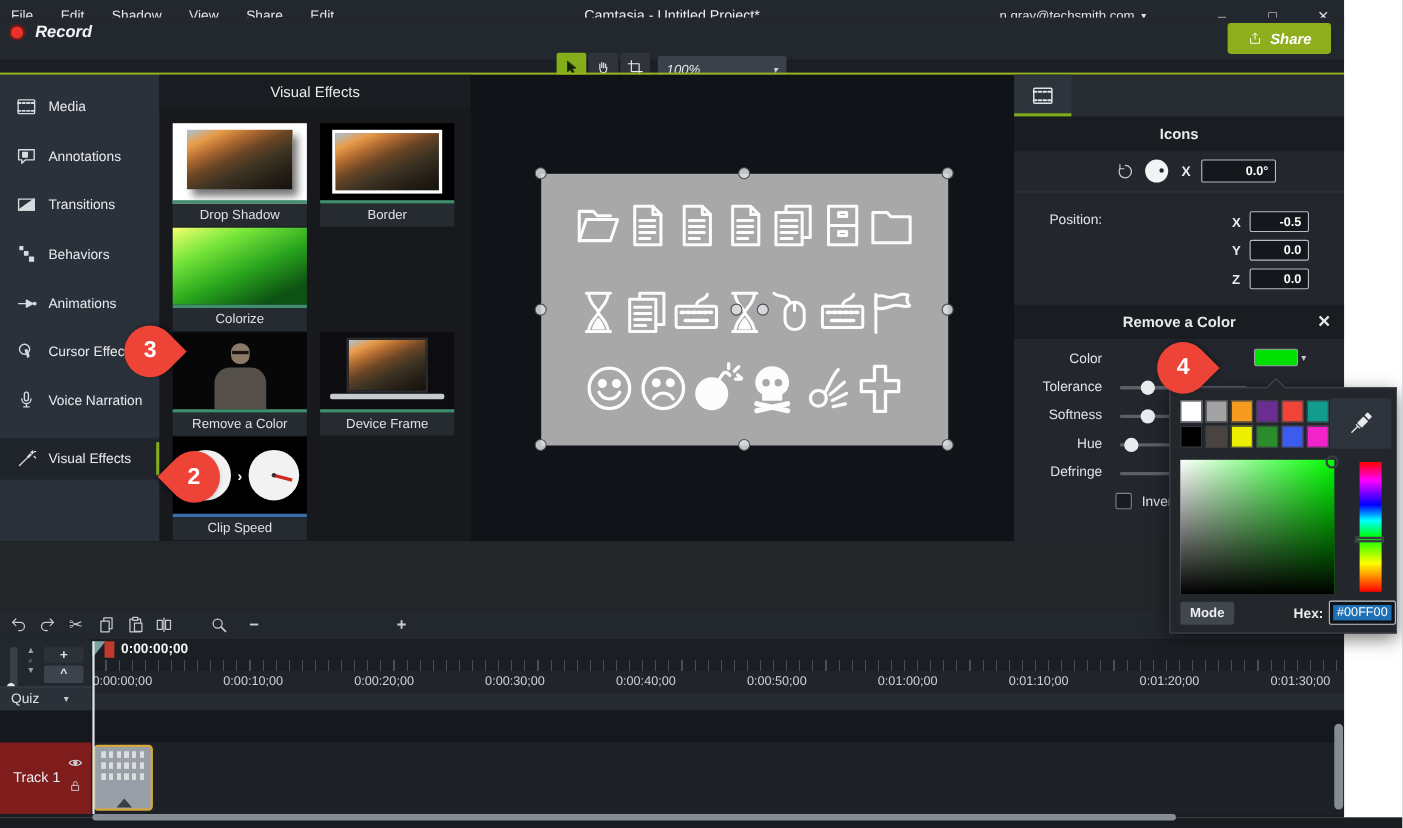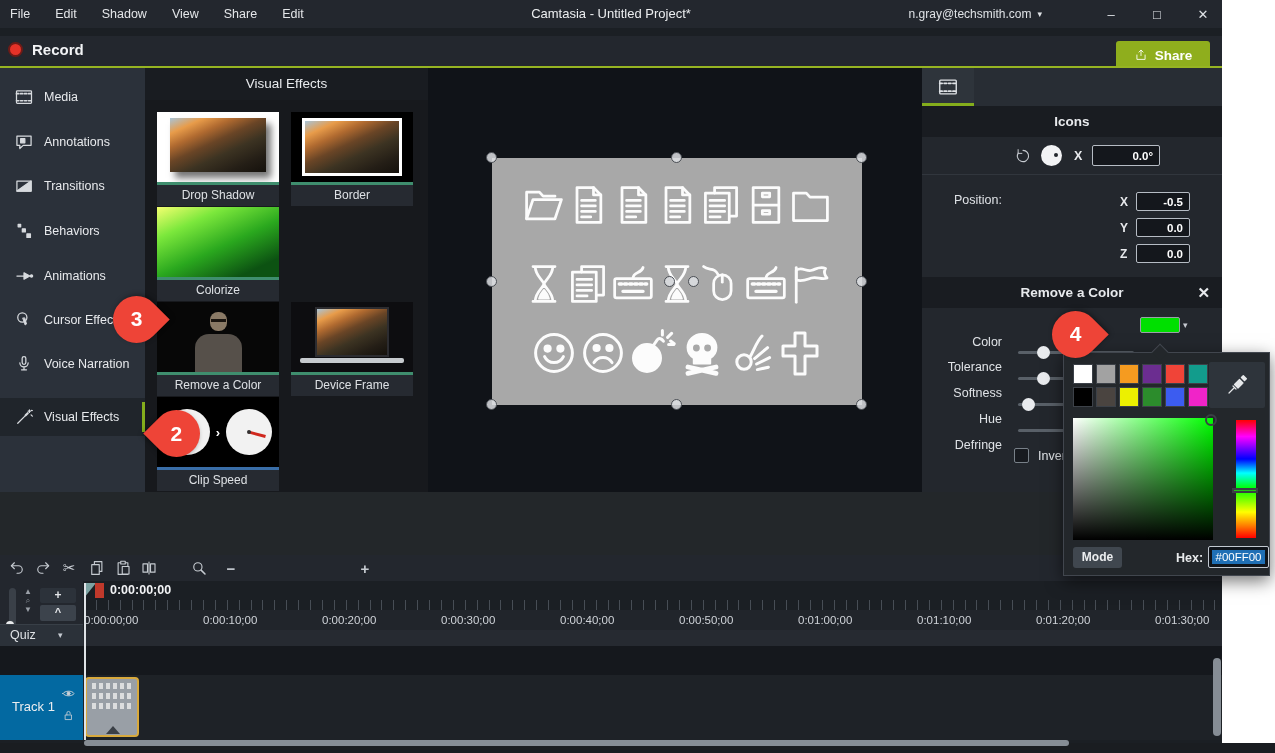--- a/index.html
+++ b/index.html
@@ -8,21 +8,21 @@
   
   #win{position:absolute;left:0;top:0;width:1222px;height:743px;background:#1b1f24;}
   #titlebar{position:absolute;left:0;top:0;width:1222px;height:28px;background:#23272e;}
   #menus{position:absolute;left:10px;top:0;height:28px;display:flex;gap:25px;align-items:center;}
   .menu-item{color:#e4e6e9;font-size:12.5px;cursor:default;}
   #win-title{position:absolute;left:0;top:0;width:1222px;height:28px;text-align:center;line-height:28px;color:#eceef0;font-size:13px;pointer-events:none;}
   #account{position:absolute;right:180px;top:0;height:28px;display:flex;align-items:center;gap:6px;color:#dfe2e6;font-size:12px;}
   #win-btns{position:absolute;right:8px;top:0;height:28px;display:flex;gap:24px;align-items:center;color:#dfe2e6;}
   .winbtn{width:22px;text-align:center;font-size:13px;}
   
-  #toolbar{position:absolute;left:0;top:36px;width:1222px;height:38px;background:#23272e;}
+  #toolbar{position:absolute;left:0;top:16px;width:1222px;height:38px;background:#23272e;font-style:italic;}
   #record{position:absolute;left:8px;top:5px;display:flex;align-items:center;gap:9px;}
   #rec-dot{width:15px;height:15px;border-radius:50%;background:#e63228;border:2px solid #6e1b17;}
   #record span{color:#f2f3f5;font-size:15px;font-weight:bold;}
   #tools{position:absolute;left:506px;top:32px;display:flex;gap:2px;}
   .tool{width:27px;height:27px;border-radius:2px;background:#2f343c;display:flex;align-items:center;justify-content:center;color:#e8eaed;}
   .tool.active{background:#84ad1c;color:#14210a;}
   .tool svg{width:17px;height:17px;}
   #zoom-dd{position:absolute;left:598px;top:35px;width:117px;height:23px;background:#3a414a;border-radius:2px;color:#e4e6e9;font-size:12px;display:flex;align-items:center;padding:0 8px;}
   #zoom-dd .caret{margin-left:auto;font-size:9px;color:#c5cad0;}
   #share-btn{position:absolute;right:12px;top:5px;width:94px;height:28px;background:#8fae1d;border-radius:3px;display:flex;align-items:center;justify-content:center;gap:7px;color:#fff;font-size:13.5px;font-weight:bold;}
@@ -84,21 +84,21 @@
   #rot-ball{position:absolute;left:119px;top:8px;width:21px;height:21px;border-radius:50%;background:#f2f3f5;}
   #rot-ball:after{content:"";position:absolute;left:13px;top:8px;width:4px;height:4px;border-radius:50%;background:#23272d;}
   #rot-axis{position:absolute;left:152px;top:12px;color:#e8eaed;font-size:12.5px;font-weight:bold;}
   .num-input{background:#14171c;border:1px solid #b6bcc4;border-radius:2px;color:#fff;font-size:11.5px;font-weight:bold;text-align:right;padding:0 6px;display:flex;align-items:center;justify-content:flex-end;}
   #rot-input{position:absolute;left:170px;top:8px;width:68px;height:21px;}
   #pos-label{position:absolute;left:32px;top:125px;color:#dfe2e6;font-size:12.5px;}
   .pos-row{position:absolute;left:198px;height:19px;display:flex;align-items:center;gap:6px;}
   .pos-axis{color:#e8eaed;font-size:12px;font-weight:bold;width:10px;}
   .pos-row .num-input{width:54px;height:19px;}
   #rac-close{position:absolute;right:12px;top:0;color:#e8eaed;font-size:15px;font-weight:bold;line-height:31px;}
-  .prop-label{position:absolute;left:0;width:80px;text-align:right;color:#dfe2e6;font-size:12.5px;margin-top:16px;}
+  .prop-label{position:absolute;left:0;width:80px;text-align:right;color:#dfe2e6;font-size:12.5px;}
   #color-swatch{position:absolute;left:218px;top:249px;width:40px;height:16px;border:1px solid #9aa0a8;border-radius:2px;}
   #color-caret{position:absolute;left:261px;top:252px;color:#c5cad0;font-size:9px;}
   .slider-track{position:absolute;left:96px;width:116px;height:3px;background:#596068;border-radius:2px;}
   .slider-knob{position:absolute;top:-5px;width:13px;height:13px;border-radius:50%;background:#e9ebee;}
   #invert-box{position:absolute;left:92px;top:380px;width:15px;height:15px;background:#171a1f;border:1.5px solid #788088;border-radius:2px;}
   #invert-label{position:absolute;left:116px;top:381px;color:#dfe2e6;font-size:12.5px;}
   
   #popup{position:absolute;left:1063px;top:352px;width:207px;height:224px;background:#23272b;border:1px solid #41464e;box-shadow:0 5px 16px rgba(0,0,0,.55);z-index:50;}
   #popup-notch{position:absolute;left:90px;top:-7px;width:12px;height:12px;background:#23272b;border-left:1px solid #41464e;border-top:1px solid #41464e;transform:rotate(45deg);}
   #swatches{position:absolute;left:9px;top:11px;width:136px;display:flex;flex-wrap:wrap;gap:3px;}
@@ -132,21 +132,21 @@
   #quiz-row .caret{position:absolute;left:58px;top:5px;font-size:9px;color:#c5cad0;}
   #ruler-playhead-row{position:absolute;left:83px;top:0;width:1139px;height:19px;}
   #ph-flag{position:absolute;left:1px;top:2px;width:0;height:0;border-top:15px solid #7ca3a3;border-right:12px solid transparent;}
   #ph-red{position:absolute;left:12px;top:2px;width:9px;height:15px;background:#c0392b;}
   #ph-time{position:absolute;left:27px;top:2px;color:#f2f3f5;font-size:12.5px;font-weight:bold;}
   #tickstrip{position:absolute;left:84px;top:19px;width:1138px;height:10px;background:repeating-linear-gradient(90deg,#474d55 0 1px,transparent 1px 11.9px);}
   #ruler-labels{position:absolute;left:84px;top:29px;width:1138px;height:20px;background:#21252b;display:flex;overflow:hidden;}
   .ruler-label{width:119px;flex:0 0 119px;color:#cfd3d8;font-size:11.5px;line-height:20px;}
   #quiz-lane{position:absolute;left:83px;top:49px;width:1139px;height:16px;background:#262a31;}
   #tl-gap{position:absolute;left:0;top:65px;width:1222px;height:29px;background:#15181d;}
-  #track-header{position:absolute;left:0;top:94px;width:83px;height:65px;background:#0369a1;}
+  #track-header{position:absolute;left:0;top:94px;width:83px;height:65px;background:#7f1d1d;}
   #track-name{position:absolute;left:12px;top:24px;color:#eceef0;font-size:13px;}
   #track-eye{position:absolute;left:61px;top:11px;width:15px;height:15px;color:#cfd3d8;}
   #track-lock{position:absolute;left:62px;top:33px;width:13px;height:13px;color:#cfd3d8;}
   #track-lane{position:absolute;left:83px;top:94px;width:1139px;height:65px;background:#1e2227;}
   #clip{position:absolute;left:2px;top:2px;width:54px;height:60px;background:#999fa6;border:2px solid #d8a93c;border-radius:4px;overflow:hidden;}
   .clip-dashes{height:6px;margin:4px 5px 0 5px;background:repeating-linear-gradient(90deg,#e8e8e8 0 4px,transparent 4px 7px);opacity:.85;}
   #clip-tri{position:absolute;left:19px;bottom:1px;width:0;height:0;border-left:7px solid transparent;border-right:7px solid transparent;border-bottom:8px solid #3a3f46;}
   #playhead-line{position:absolute;left:84px;top:2px;width:2px;height:157px;background:#dfe3e7;z-index:5;}
   #vscroll{position:absolute;left:1213px;top:77px;width:8px;height:78px;background:#868d95;border-radius:4px;z-index:6;}
   #hscroll{position:absolute;left:84px;top:159px;width:985px;height:6px;background:#868d95;border-radius:3px;z-index:6;}

